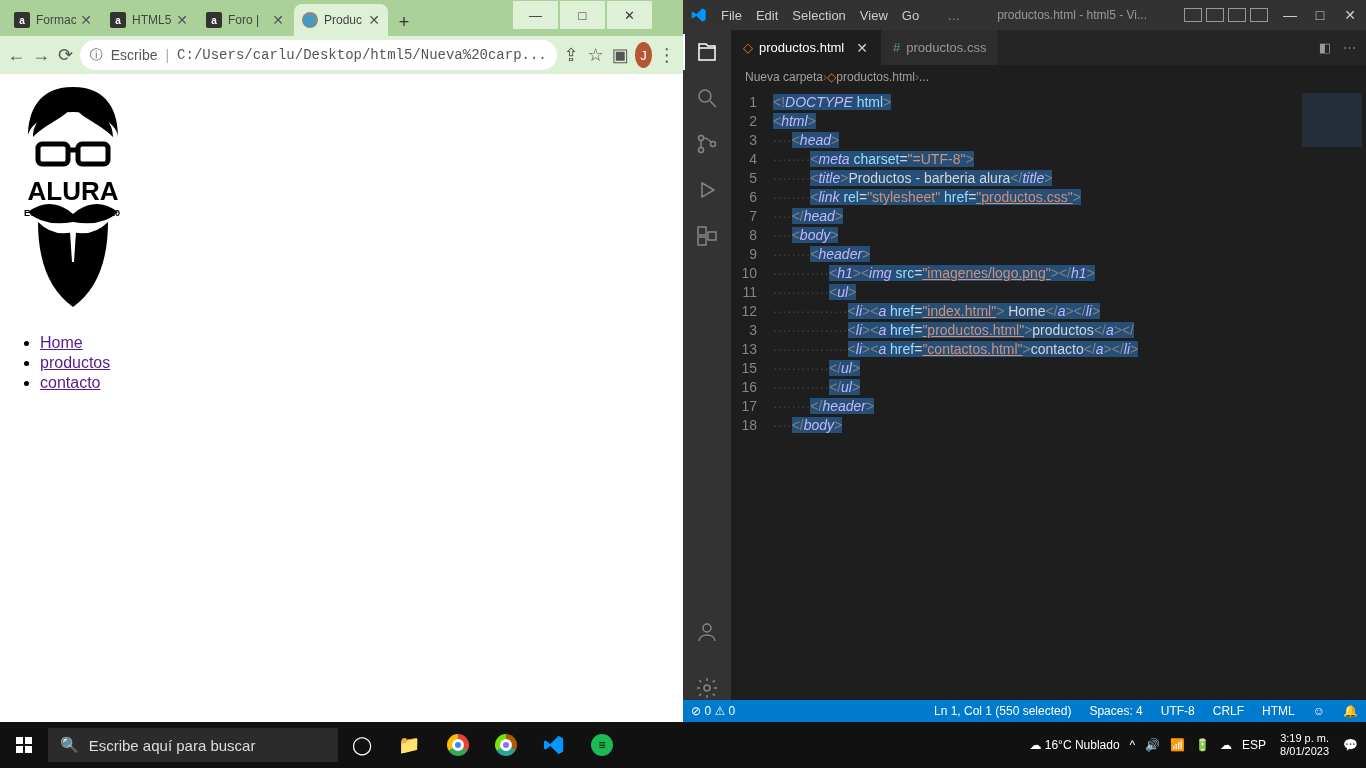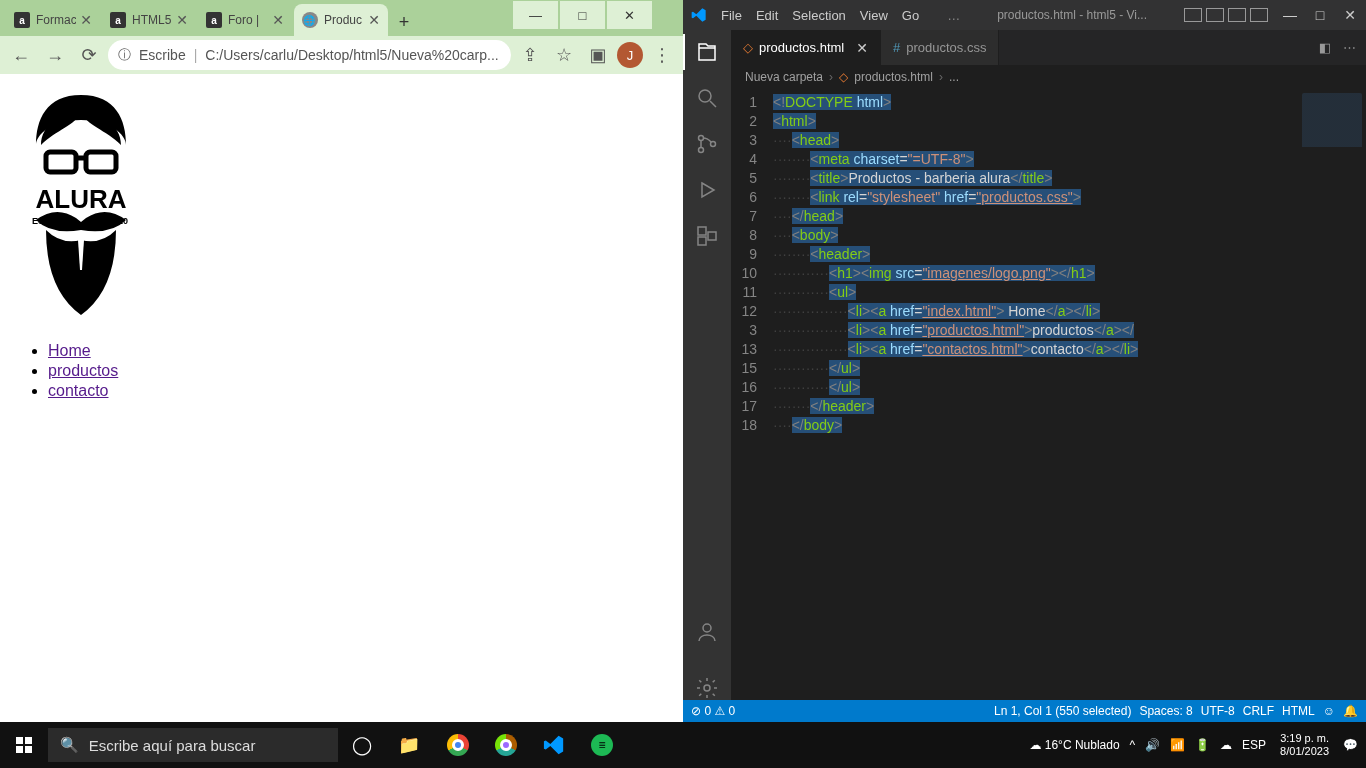--- a/index.html
+++ b/index.html
@@ -16,21 +16,21 @@
 .chrome-tab-icon { width: 16px; height: 16px; background: #333; color:#fff; border-radius:2px; display:flex; align-items:center; justify-content:center; font-size:10px; font-weight:bold; margin-right:6px; flex-shrink:0;}
 .chrome-tab-icon.globe { background: #888; border-radius:50%; }
 .chrome-tab-title { white-space: nowrap; overflow: hidden; flex:1; }
 .chrome-tab-close { font-size: 14px; color: #555; margin-left:4px; }
 .chrome-newtab { width: 28px; height: 28px; display:flex; align-items:center; justify-content:center; font-size:18px; color:#333; }
 .chrome-toolbar { height: 38px; background: #def0d5; display: flex; align-items: center; padding: 0 6px; gap: 4px; }
 .chrome-nav-btn { width: 30px; height: 30px; display:flex; align-items:center; justify-content:center; font-size:18px; color:#555; border-radius:50%; }
 .chrome-url { flex: 1; height: 30px; background: #fff; border-radius: 15px; display: flex; align-items: center; padding: 0 10px; font-size: 14px; color: #555; gap:8px; }
 .chrome-url-icon { font-size:13px; color:#666; }
 .chrome-profile { width:26px; height:26px; background:#b35832; color:#fff; border-radius:50%; display:flex; align-items:center; justify-content:center; font-size:13px; }
-.chrome-viewport { flex: 1; background: #fff; padding: 8px; overflow:auto; }
+.chrome-viewport { flex: 1; background: #fff; overflow:auto; }
 .page-logo { margin: 8px; }
 .page-logo svg { width: 130px; height: 230px; }
 .page-ul { margin: 18px 0 0 40px; }
 .page-ul li { margin-bottom: 2px; font-size: 16px; list-style: disc; }
 .page-ul a { color: #551a8b; text-decoration: underline; }
 
 
 .vscode { position: absolute; left: 683px; top: 0; width: 683px; height: 722px; background: #1e1e1e; color: #ccc; display: flex; flex-direction: column; font-size: 13px; }
 .vscode-titlebar { height: 30px; background: #323233; display:flex; align-items:center; padding: 0 8px; gap: 14px; }
 .vscode-titlebar .vs-icon { width:16px;height:16px; color:#0098ff; }
@@ -47,38 +47,38 @@
 .vscode-activity .ic.active::before { content:''; position:absolute; left:-12px; top:-6px; bottom:-6px; width:2px; background:#fff;}
 .vscode-activity .bottom { margin-top:auto; margin-bottom:10px; }
 .vscode-editor { flex:1; display:flex; flex-direction:column; background:#1e1e1e; }
 .vscode-tabs { height:35px; background:#252526; display:flex; align-items:stretch; }
 .vscode-tab { padding:0 12px; display:flex; align-items:center; gap:6px; font-size:13px; color:#969696; background:#2d2d2d; border-right:1px solid #1e1e1e;}
 .vscode-tab.active { background:#1e1e1e; color:#fff; }
 .vscode-tab .ficon { color:#e37933; }
 .vscode-tab.css .ficon { color:#519aba; }
 .vscode-tab .x { margin-left:6px; color:#ccc; font-size:14px;}
 .vscode-tabs .right { margin-left:auto; display:flex; align-items:center; gap:12px; padding-right:10px; color:#999;}
-.vscode-breadcrumb { height:24px; padding:0 14px; display:flex; align-items:center; gap:6px; font-size:12px; color:#a0a0a0;}
+.vscode-breadcrumb { height:24px; padding:0 14px; display:flex; align-items:center; font-size:12px; color:#a0a0a0;}
 .vscode-breadcrumb .chev { color:#666; }
 .vscode-code { flex:1; position:relative; font-family: Consolas, monospace; font-size:14px; line-height:19px; padding:4px 0; }
 .vscode-code .line { display:flex; }
 .vscode-code .ln { width:42px; text-align:right; padding-right:16px; color:#858585; user-select:none;}
 .vscode-code .ct { flex:1; white-space:pre; }
 .minimap { position:absolute; right:4px; top:4px; width:60px; height:60px; background:linear-gradient(#2a3f55 0 90%, transparent 90%); opacity:.5; border-radius:2px;}
 
 .sel { background:#264f78; }
 .gray { color:#808080; }
-.blue { color:#84cc16; }
+.blue { color:#c4b5fd;font-style:italic; }
 .lblue { color:#9cdcfe; }
 .str { color:#ce9178; }
 .strlink { color:#ce9178; text-decoration:underline; }
 .wh { color:#d4d4d4; }
 .dots { color:#404040; }
 .vscode-status { height:22px; background:#007acc; color:#fff; display:flex; align-items:center; font-size:12px; padding:0 8px; gap:14px;}
-.vscode-status .right { margin-left:auto; display:flex; gap:8px; align-items:center;}
+.vscode-status .right { margin-left:auto; display:flex; gap:18px; align-items:center;}
 
 
 .taskbar { position:absolute; left:0; bottom:0; width:1366px; height:46px; background:#111; display:flex; align-items:center; color:#fff; }
 .taskbar .start { width:48px; height:46px; display:flex; align-items:center; justify-content:center; font-size:16px;}
 .taskbar .search { width:290px; height:34px; background:#2b2b2b; display:flex; align-items:center; padding:0 12px; gap:10px; color:#ddd; font-size:15px;}
 .taskbar .app { width:48px; height:46px; display:flex; align-items:center; justify-content:center; font-size:18px;}
 .taskbar .tray { margin-left:auto; display:flex; align-items:center; gap:10px; padding-right:8px; font-size:12px;}
 .taskbar .clock { text-align:right; font-size:11px; line-height:13px; padding:0 4px;}
 .app-folder{color:#ffd86b}.app-chrome{color:#fff; width:22px;height:22px;border-radius:50%;background:conic-gradient(#ea4335 0 120deg,#34a853 120deg 240deg,#fbbc05 240deg 360deg); position:relative;}
 .app-chrome::after{content:'';position:absolute;inset:5px;background:#4285f4;border-radius:50%;border:3px solid #fff;}
@@ -116,21 +116,21 @@
       <div class="chrome-newtab">+</div>
     </div>
   <div class="chrome-toolbar">
     <div class="chrome-nav-btn">←</div>
     <div class="chrome-nav-btn">→</div>
     <div class="chrome-nav-btn">⟳</div>
     <div class="chrome-url">
       <span class="chrome-url-icon">ⓘ</span>
       <span>Escribe</span>
       <span style="color:#aaa">|</span>
-      <span style="flex:1; overflow:hidden;">C:/Users/carlu/Desktop/html5/Nueva%20carp...</span>
+      <span style="flex:1; overflow:hidden;font-family:Liberation Mono, monospace;">C:/Users/carlu/Desktop/html5/Nueva%20carp...</span>
     </div>
     <div class="chrome-nav-btn">⇪</div>
     <div class="chrome-nav-btn">☆</div>
     <div class="chrome-nav-btn">▣</div>
     <div class="chrome-profile">J</div>
     <div class="chrome-nav-btn">⋮</div>
   </div>
   <div class="chrome-viewport">
     <div class="page-logo">
       <svg viewBox="0 0 130 230">
@@ -325,21 +325,21 @@
             <div class="ln">18</div>
             <div class="ct"><span class="dots">····</span><span class="sel"><span class="gray">&lt;/</span><span class="blue">body</span><span class="gray">&gt;</span></span></div>
           </div>
         </div>
     </div>
   </div>
   <div class="vscode-status">
     <span>⊘ 0 ⚠ 0</span>
     <div class="right">
       <span>Ln 1, Col 1 (550 selected)</span>
-      <span>Spaces: 8</span>
+      <span>Spaces: 4</span>
       <span>UTF-8</span>
       <span>CRLF</span>
       <span>HTML</span>
       <span>☺</span>
       <span>🔔</span>
     </div>
   </div>
 </div>
 
 <div class="taskbar">

